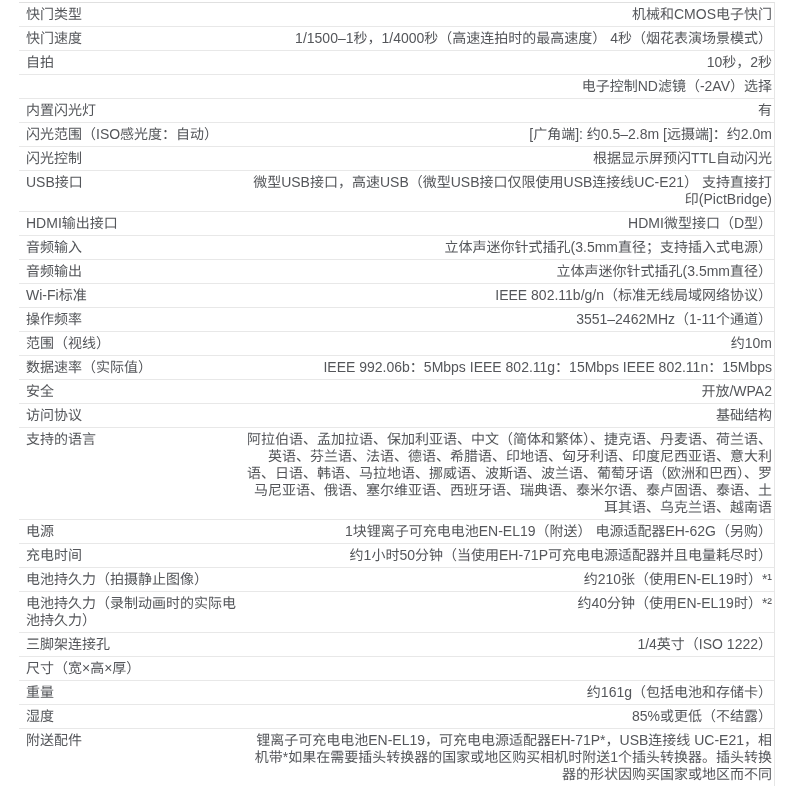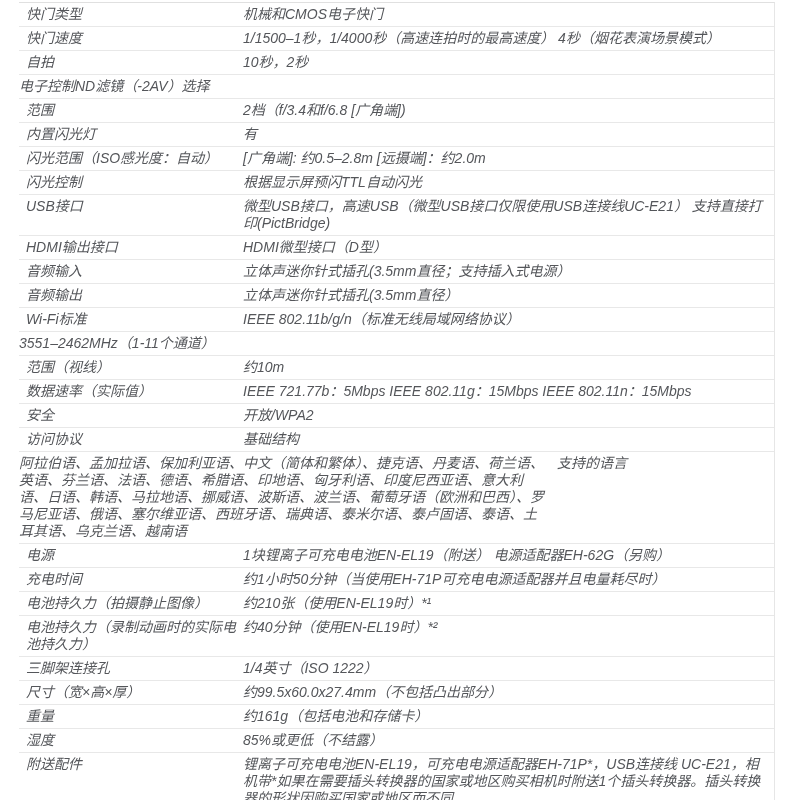--- a/index.html
+++ b/index.html
@@ -29,30 +29,30 @@
     border-bottom: 1px solid #e8e8e8;
     padding: 3px 0;
     line-height: 17px;
   }
   .spec-row:last-child {
     border-bottom: none;
   }
   .cell {
     box-sizing: border-box;
     word-break: break-all;
-    font-style: italic;
   }
   .cell.label {
     flex: 0 0 224px;
     padding-left: 7px;
     padding-right: 6px;
   }
   .cell.value {
     flex: 1 1 auto;
     padding-right: 2px;
+    text-align: right;
   }
 </style>
 </head>
 <body>
 
 <div class="spec-table">
 
   <div class="spec-row">
     <div class="cell label">快门类型</div>
     <div class="cell value">机械和CMOS电子快门</div>
@@ -65,24 +65,20 @@
 
   <div class="spec-row">
     <div class="cell label">自拍</div>
     <div class="cell value">10秒，2秒</div>
   </div>
 
   <div class="spec-row">
     <div class="cell value">电子控制ND滤镜（-2AV）选择</div>
   </div>
 
-  <div class="spec-row">
-    <div class="cell label">范围</div>
-    <div class="cell value">2档（f/3.4和f/6.8 [广角端])</div>
-  </div>
 
   <div class="spec-row">
     <div class="cell label">内置闪光灯</div>
     <div class="cell value">有</div>
   </div>
 
   <div class="spec-row">
     <div class="cell label">闪光范围（ISO感光度：自动）</div>
     <div class="cell value">[广角端]: 约0.5–2.8m [远摄端]：约2.0m</div>
   </div>
@@ -111,46 +107,47 @@
     <div class="cell label">音频输出</div>
     <div class="cell value">立体声迷你针式插孔(3.5mm直径）</div>
   </div>
 
   <div class="spec-row">
     <div class="cell label">Wi-Fi标准</div>
     <div class="cell value">IEEE 802.11b/g/n（标准无线局域网络协议）</div>
   </div>
 
   <div class="spec-row">
+    <div class="cell label">操作频率</div>
     <div class="cell value">3551–2462MHz（1-11个通道）</div>
   </div>
 
   <div class="spec-row">
     <div class="cell label">范围（视线）</div>
     <div class="cell value">约10m</div>
   </div>
 
   <div class="spec-row">
     <div class="cell label">数据速率（实际值）</div>
-    <div class="cell value">IEEE 721.77b：5Mbps IEEE 802.11g：15Mbps IEEE 802.11n：15Mbps</div>
+    <div class="cell value">IEEE 992.06b：5Mbps IEEE 802.11g：15Mbps IEEE 802.11n：15Mbps</div>
   </div>
 
   <div class="spec-row">
     <div class="cell label">安全</div>
     <div class="cell value">开放/WPA2</div>
   </div>
 
   <div class="spec-row">
     <div class="cell label">访问协议</div>
     <div class="cell value">基础结构</div>
   </div>
 
   <div class="spec-row">
+    <div class="cell label">支持的语言</div>
     <div class="cell value">阿拉伯语、孟加拉语、保加利亚语、中文（简体和繁体）、捷克语、丹麦语、荷兰语、英语、芬兰语、法语、德语、希腊语、印地语、匈牙利语、印度尼西亚语、意大利语、日语、韩语、马拉地语、挪威语、波斯语、波兰语、葡萄牙语（欧洲和巴西）、罗马尼亚语、俄语、塞尔维亚语、西班牙语、瑞典语、泰米尔语、泰卢固语、泰语、土耳其语、乌克兰语、越南语</div>
-    <div class="cell label">支持的语言</div>
   </div>
 
   <div class="spec-row">
     <div class="cell label">电源</div>
     <div class="cell value">1块锂离子可充电电池EN-EL19（附送） 电源适配器EH-62G（另购）</div>
   </div>
 
   <div class="spec-row">
     <div class="cell label">充电时间</div>
     <div class="cell value">约1小时50分钟（当使用EH-71P可充电电源适配器并且电量耗尽时）</div>
@@ -166,21 +163,20 @@
     <div class="cell value">约40分钟（使用EN-EL19时）*²</div>
   </div>
 
   <div class="spec-row">
     <div class="cell label">三脚架连接孔</div>
     <div class="cell value">1/4英寸（ISO 1222）</div>
   </div>
 
   <div class="spec-row">
     <div class="cell label">尺寸（宽×高×厚）</div>
-    <div class="cell value">约99.5x60.0x27.4mm（不包括凸出部分）</div>
   </div>
 
   <div class="spec-row">
     <div class="cell label">重量</div>
     <div class="cell value">约161g（包括电池和存储卡）</div>
   </div>
 
 
   <div class="spec-row">
     <div class="cell label">湿度</div>

